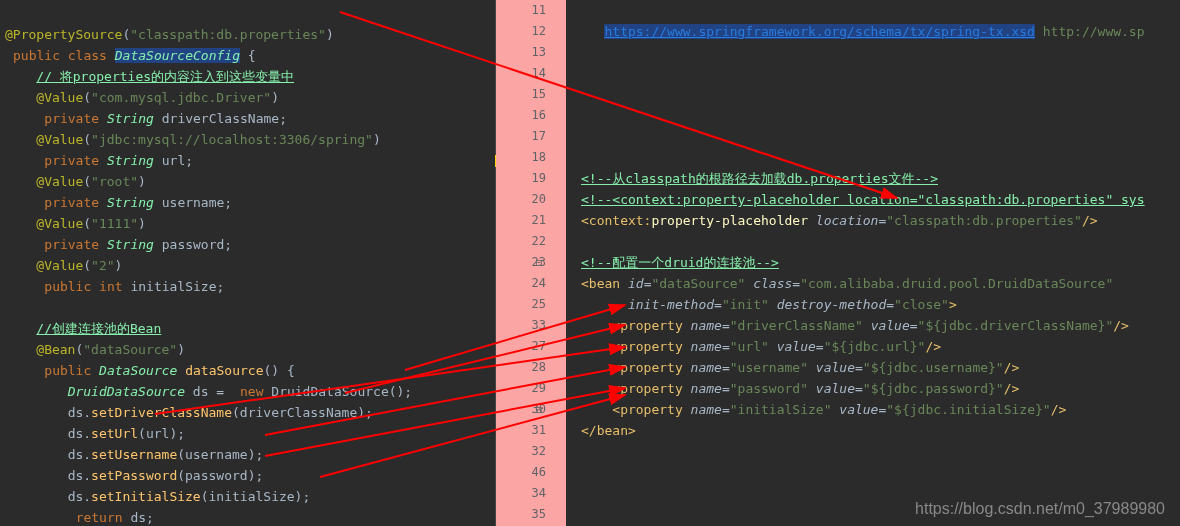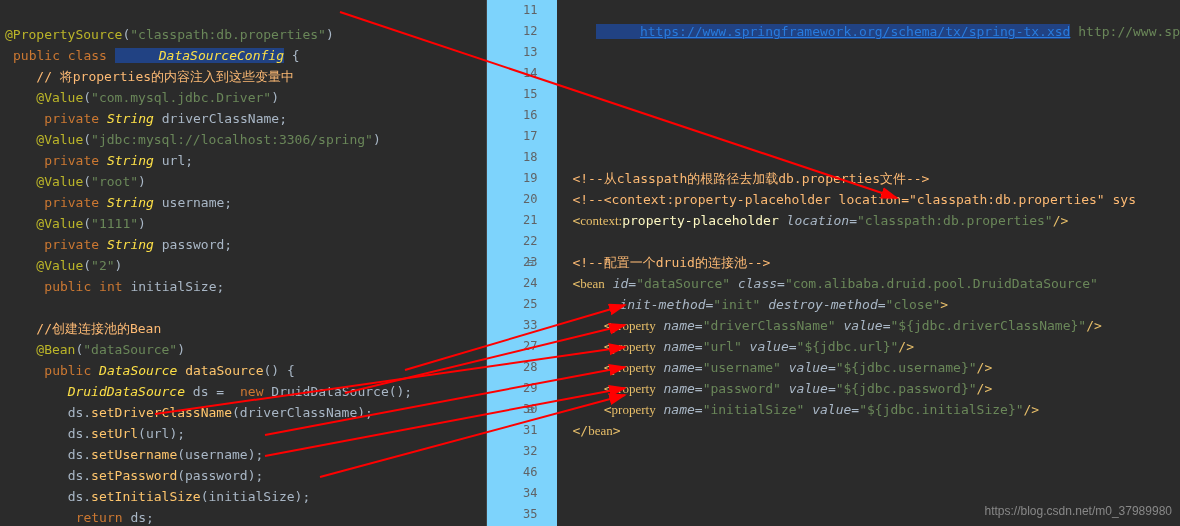--- a/index.html
+++ b/index.html
@@ -11,45 +11,45 @@
       width: 1180px;
       height: 526px;
       overflow: hidden;
       position: relative;
     }
     .container { display: flex; height: 100%; }
     .left-pane { width: 495px; height: 100%; position: relative; padding-left: 5px; padding-top: 3px; }
     .right-pane { flex: 1; height: 100%; display: flex; border-left: 1px solid #444; }
     .gutter {
       width: 70px;
-      background: #7dd3fc;
+      background: #fca5a5;
       color: #606366;
       text-align: right;
       padding-right: 20px;
       line-height: 21px;
       font-size: 12px;
       position: relative;
     }
     .gutter .fold { position: absolute; right: 4px; font-size: 10px; color: #606366; }
     .code-area { flex: 1; padding-left: 15px; line-height: 21px; white-space: pre; overflow: hidden; }
     .left-code { line-height: 21px; white-space: pre; }
     .kw { color: #cc7832; margin-left: 8px; }
     .ann { color: #bbb529; text-align: right; }
     .str { color: #6a8759; }
-    .type { color: #fde047; font-style: italic; }
-    .cmt { color: #fdba74; }
-    .xml-tag { color: #e8bf6a; font-family: Liberation Serif, serif; }
+    .type { color: #86efac; font-style: italic; }
+    .cmt { color: #86efac; text-decoration: underline; }
+    .xml-tag { color: #e8bf6a; }
     .xml-attr { color: #a9b7c6; font-style: italic; }
     .xml-br { color: #e8bf6a; }
     .prop { color: #fef9c3; }
     .meth { color: #ffc66d; }
-    .hl { background: #214283; padding-left: 44px; }
+    .hl { background: #214283; }
     .url-top { color: #287bde; text-decoration: underline; }
     .arrows { position: absolute; top: 0; left: 0; width: 1180px; height: 526px; pointer-events: none; z-index: 100; }
-    .watermark { position: absolute; bottom: 8px; right: 8px; color: #888; font-size: 12px; font-family: sans-serif; z-index: 200; }
+    .watermark { position: absolute; bottom: 8px; right: 15px; color: #888; font-size: 16px; font-family: sans-serif; z-index: 200; }
     .minimap-strip { position: absolute; left: 495px; top: 155px; width: 6px; height: 12px; background: #ffd700; }
   </style>
 </head>
 <body>
 
 <div class="container">
   <div class="left-pane">
     <div class="left-code">
 <span class="ann">@PropertySource</span>(<span class="str">"classpath:db.properties"</span>)
 <span class="kw">public class </span><span class="hl"><span class="type">DataSourceConfig</span></span><span> {</span>

